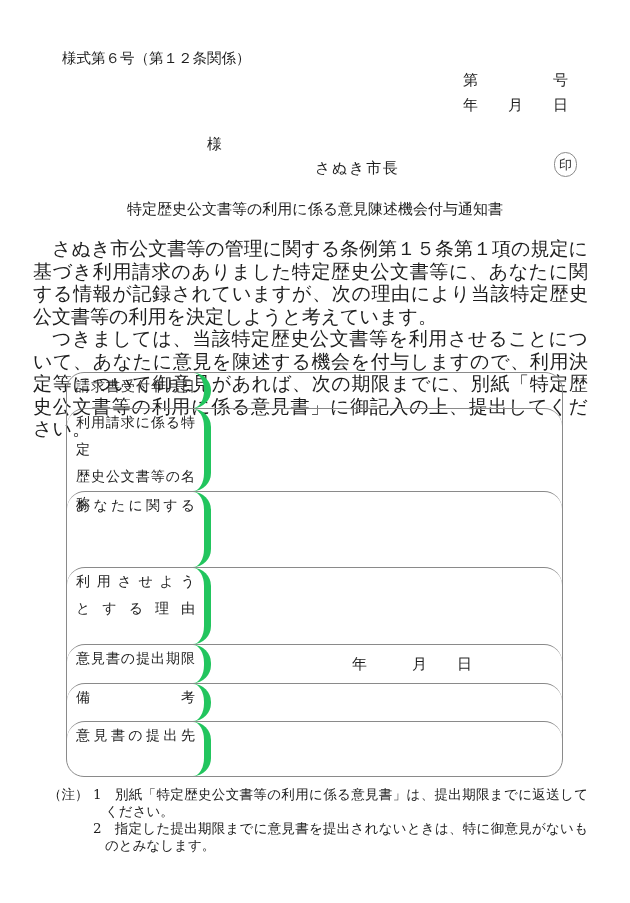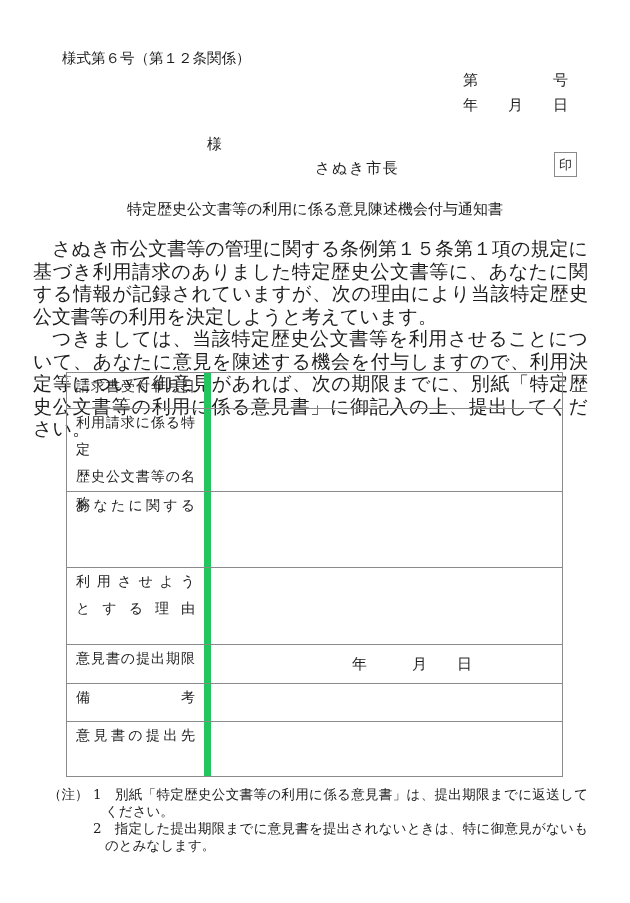--- a/index.html
+++ b/index.html
@@ -1,15 +1,15 @@
 <!DOCTYPE html>
 <html><head>
 <meta charset="utf-8">
 <style>
-  * { margin:0; padding:0; box-sizing:border-box; }
+  * { margin:0; padding:0; box-sizing:border-box;border-radius:18px; }
   html,body { background:#ffffff; }
   .page {
     position:relative; width:630px; height:903px; background:#ffffff;
     font-family:"DejaVu Serif","Liberation Serif",serif;
     color:#1d1d1d;
     overflow:hidden;
   }
   .abs { position:absolute; }
 
   .form-number { left:62px; top:49px; font-size:14.5px; }

